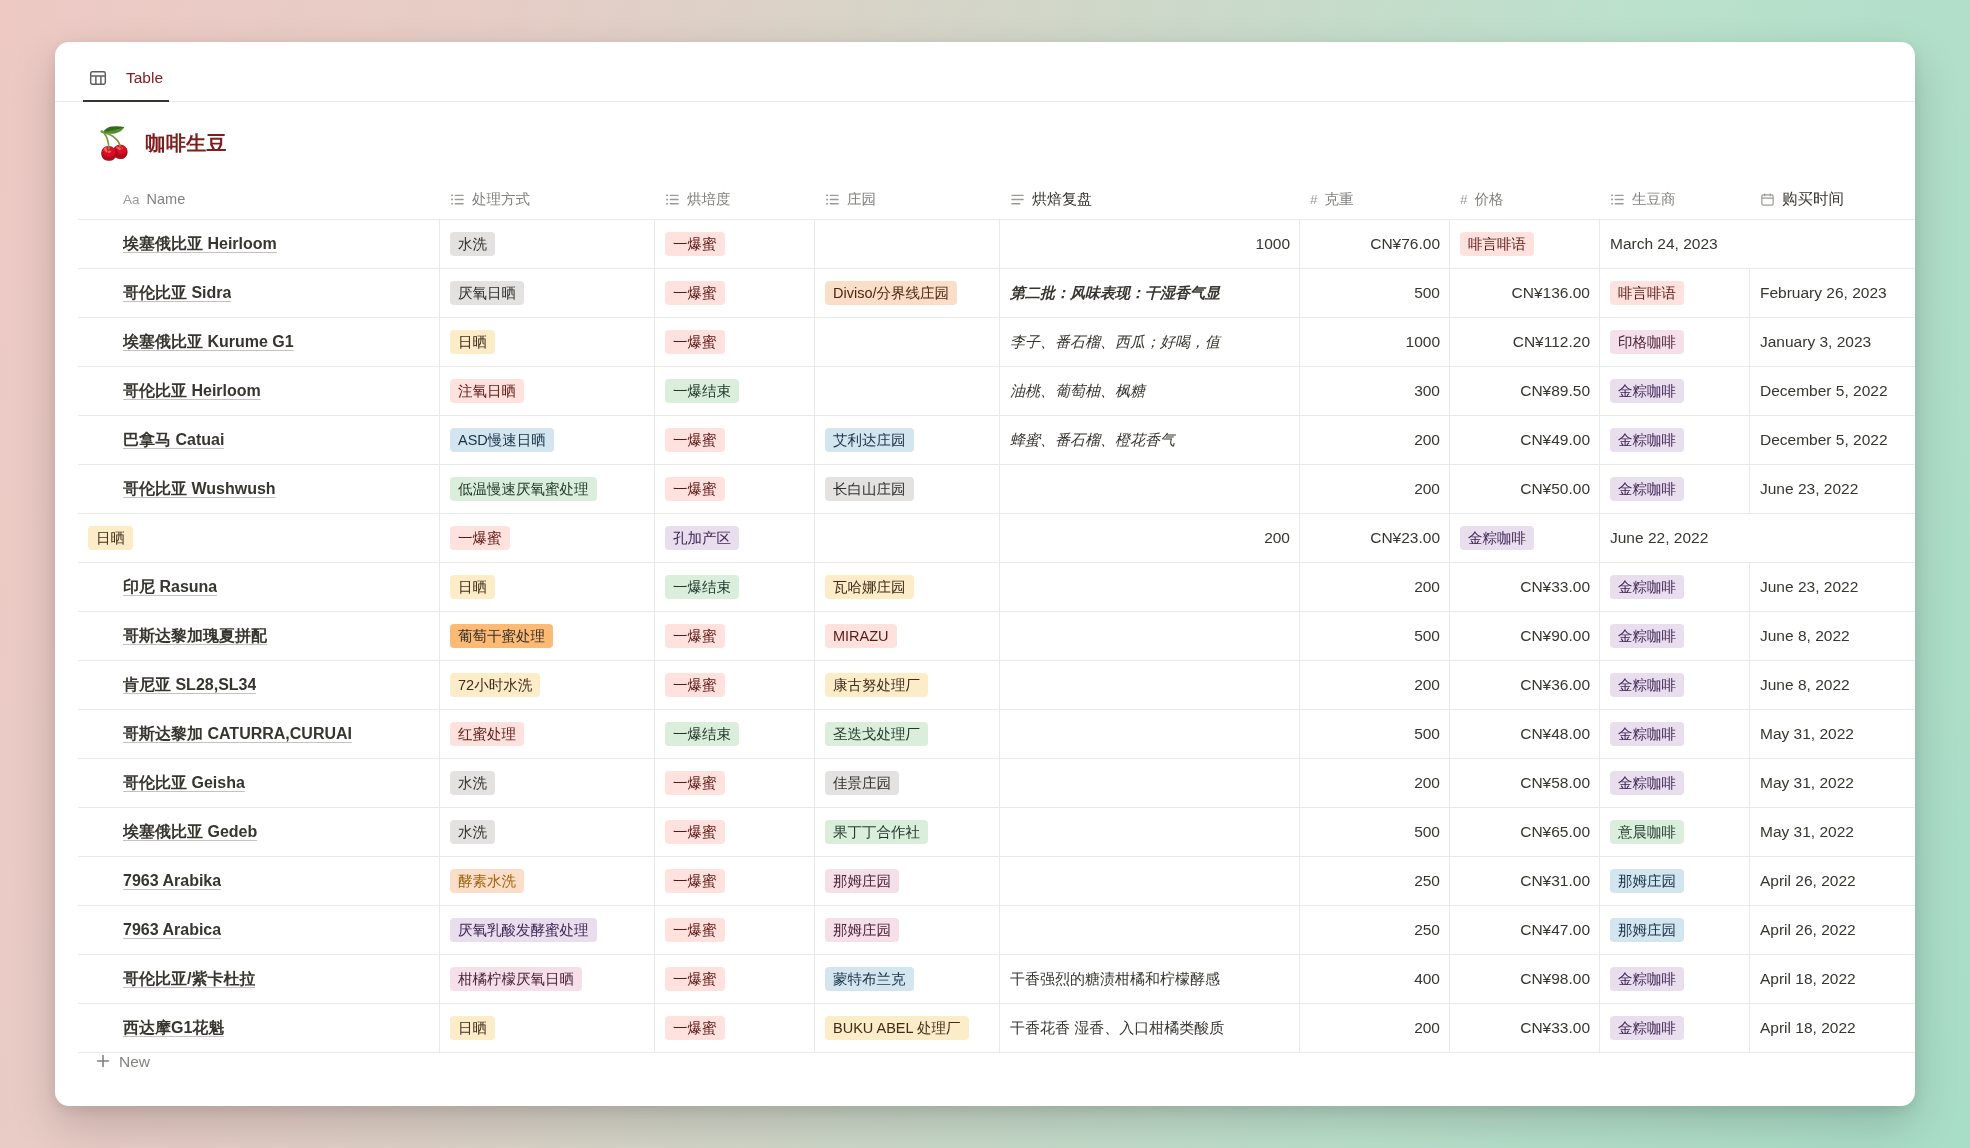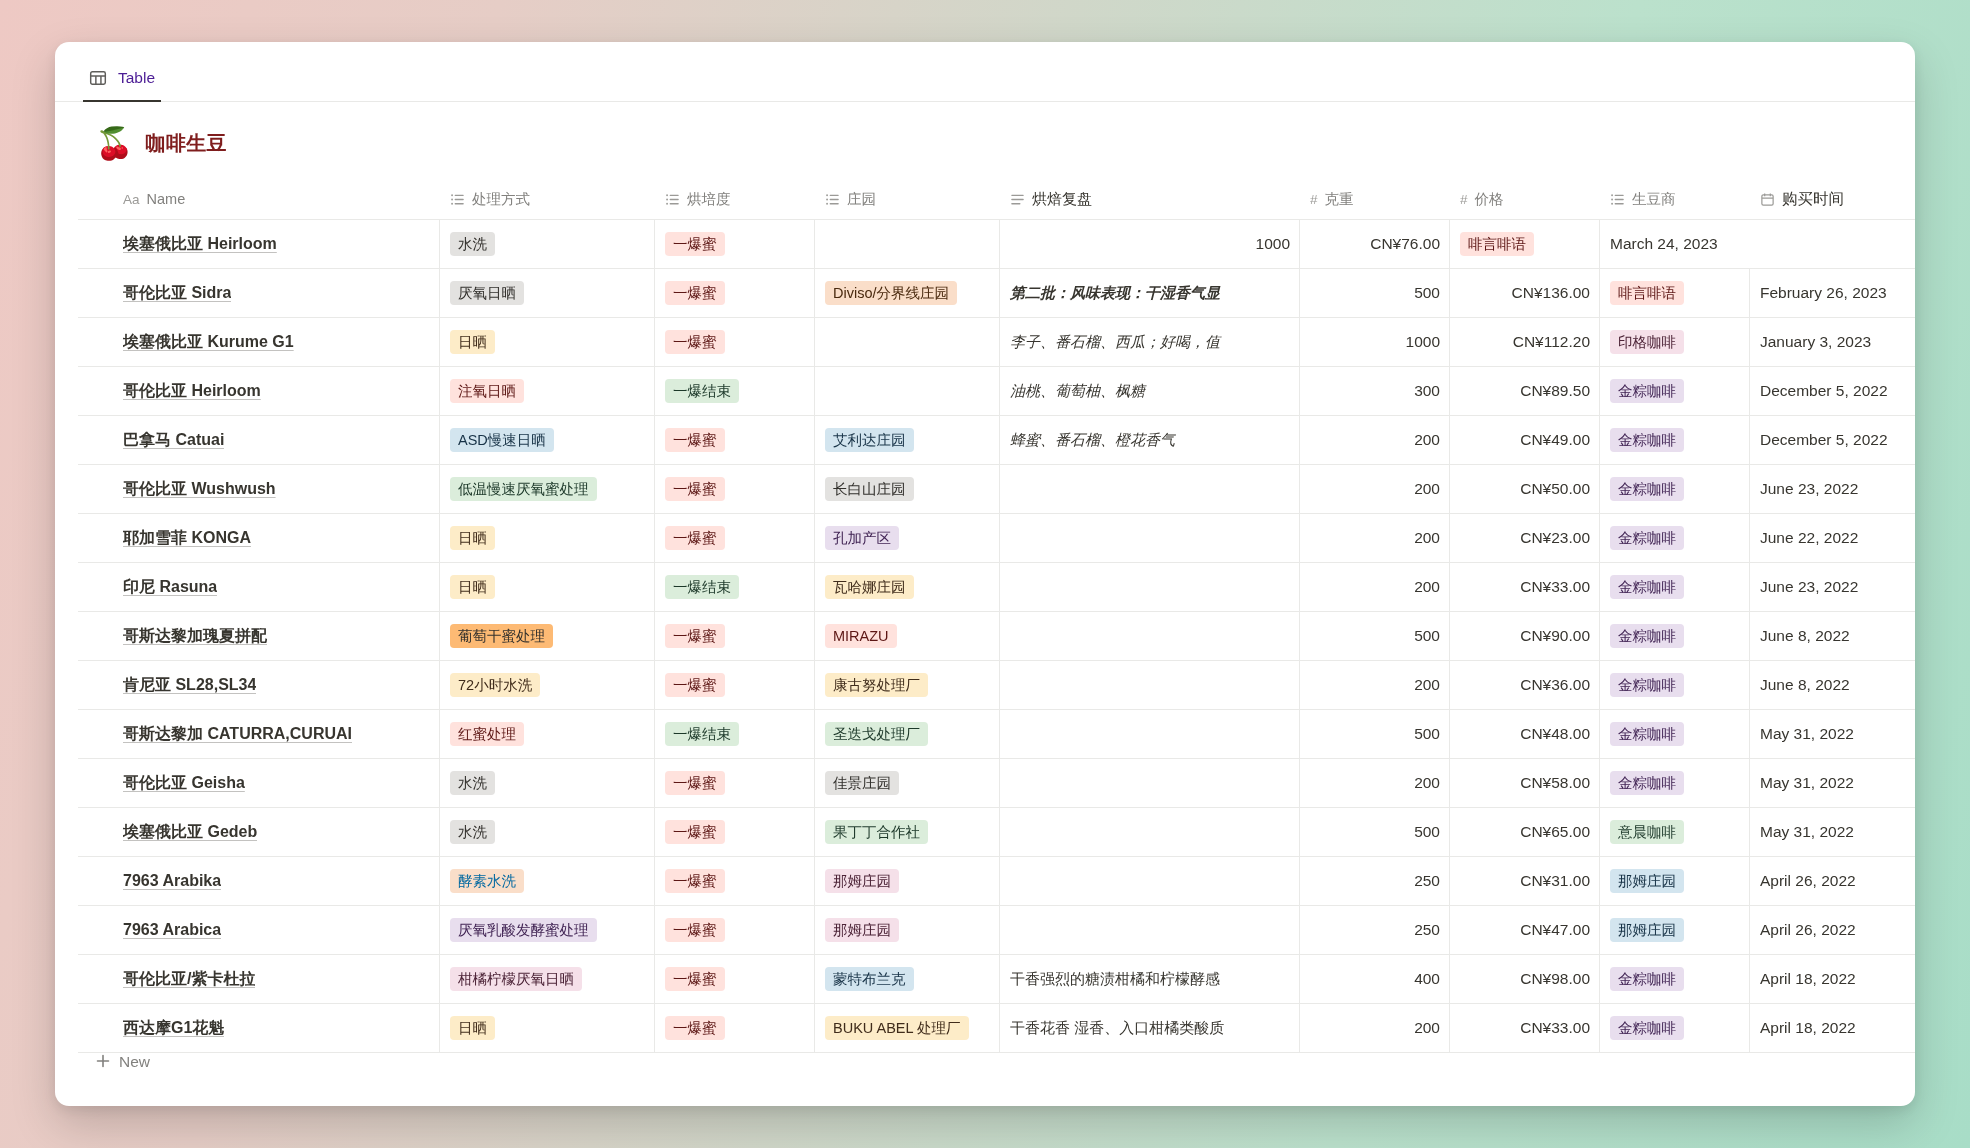--- a/index.html
+++ b/index.html
@@ -10,22 +10,22 @@
     color: var(--text,#37352F);
   }
   .card {
     position:absolute; left:55px; top:42px; width:1860px; height:1064px;
     background: var(--card,#ffffff);
     border-radius:14px; overflow:hidden;
     box-shadow: 0 18px 45px rgba(0,0,0,0.18), 0 4px 12px rgba(0,0,0,0.08);
   }
   
   .tabbar { height:60px; display:flex; align-items:flex-end; padding-left:28px; border-bottom:1px solid var(--border,#E9E9E7); }
-  .tab { display:flex; align-items:flex-end; gap:11px; padding:0 6px 13px 6px; margin-bottom:-1px;
-         border-bottom:2px solid #37352F; font-size:15.5px; font-weight:500; color:#4c1d95; cursor:pointer; }
+  .tab { display:flex; align-items:flex-end; gap:19px; padding:0 6px 13px 6px; margin-bottom:-1px;
+         border-bottom:2px solid #37352F; font-size:15.5px; font-weight:500; color:#7f1d1d; cursor:pointer; }
   .tab svg { display:block; color:#5f5e5b; }
   
   .title-row { display:flex; align-items:center; gap:12px; padding:26px 0 20px 40px; }
   .title-row .emoji { font-size:31px; line-height:1; cursor:pointer; }
   .title-row h1 { font-size:20px; font-weight:700; color:#7f1d1d; letter-spacing:0.3px; }
   
   .table { margin-left:23px; --cols:362px 215px 160px 185px 300px 150px 150px 150px 185px; }
   .grid-row { display:grid; grid-template-columns:var(--cols); }
   .hcell { height:40px; display:flex; align-items:center; gap:7px; padding:0 10px;
            color: var(--muted,#82817E); font-size:14.5px; cursor:pointer; white-space:nowrap; overflow:hidden; }
@@ -263,23 +263,20 @@
             </div>
             <div class="cell col-review"></div>
             <div class="cell col-weight num">200</div>
             <div class="cell col-price num">CN¥50.00</div>
             <div class="cell col-vendor">
               <span class="tag" style="background:#E8DEEE;color:#412454">金粽咖啡</span>
             </div>
             <div class="cell col-date">June 23, 2022</div>
           </div>
           <div class="grid-row body-row">
-            <div class="cell col-name">
-              <span class="name-text">耶加雪菲 KONGA</span>
-            </div>
             <div class="cell col-process">
               <span class="tag" style="background:#FDECC8;color:#402C1B">日晒</span>
             </div>
             <div class="cell col-roast">
               <span class="tag" style="background:#FFE2DD;color:#5D1715">一爆蜜</span>
             </div>
             <div class="cell col-farm">
               <span class="tag" style="background:#E8DEEE;color:#412454">孔加产区</span>
             </div>
             <div class="cell col-review"></div>
@@ -414,21 +411,21 @@
             <div class="cell col-vendor">
               <span class="tag" style="background:#DBEDDB;color:#1C3829">意晨咖啡</span>
             </div>
             <div class="cell col-date">May 31, 2022</div>
           </div>
           <div class="grid-row body-row">
             <div class="cell col-name">
               <span class="name-text">7963 Arabika</span>
             </div>
             <div class="cell col-process">
-              <span class="tag" style="background:#FADEC9;color:#0369a1">酵素水洗</span>
+              <span class="tag" style="background:#FADEC9;color:#a16207">酵素水洗</span>
             </div>
             <div class="cell col-roast">
               <span class="tag" style="background:#FFE2DD;color:#5D1715">一爆蜜</span>
             </div>
             <div class="cell col-farm">
               <span class="tag" style="background:#F5E0E9;color:#4C2337">那姆庄园</span>
             </div>
             <div class="cell col-review"></div>
             <div class="cell col-weight num">250</div>
             <div class="cell col-price num">CN¥31.00</div>

